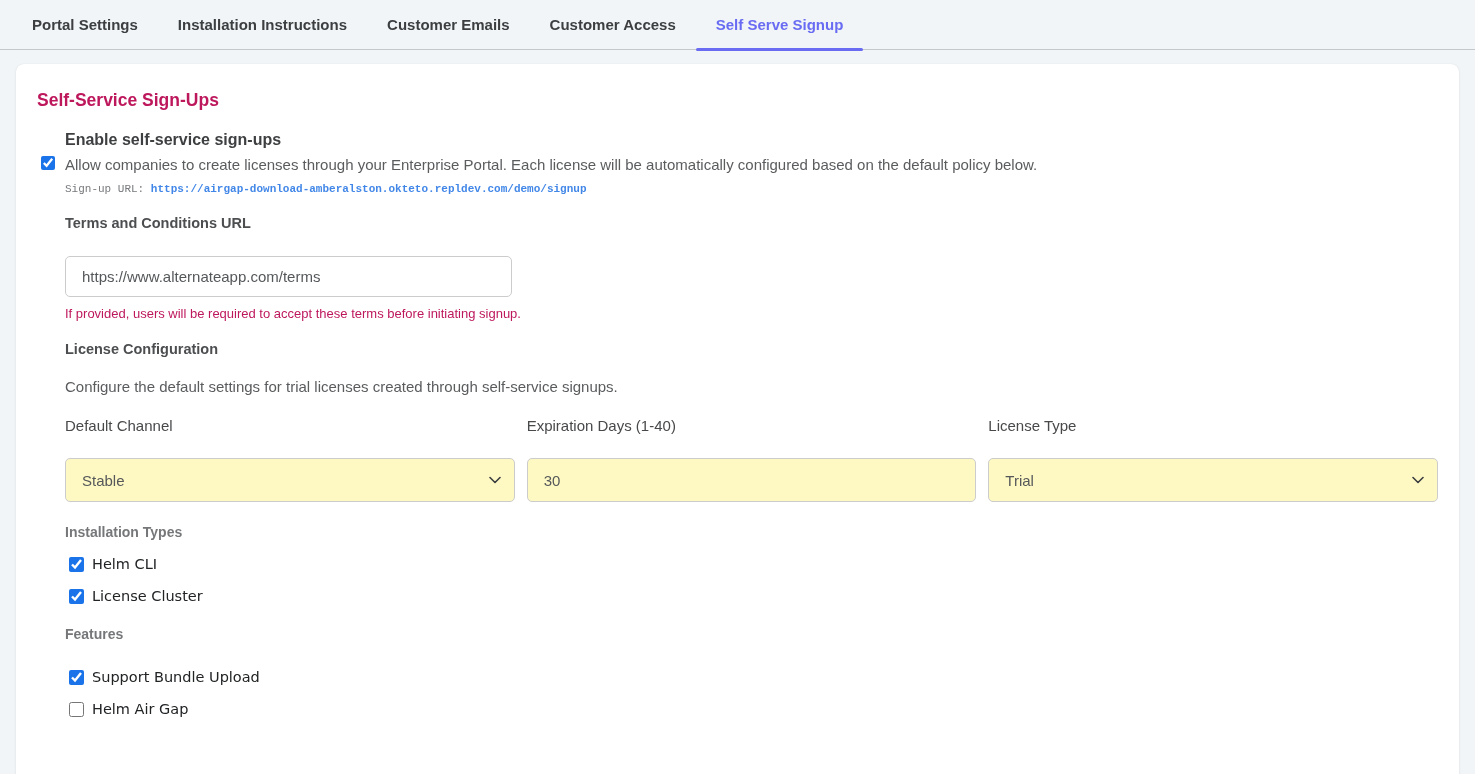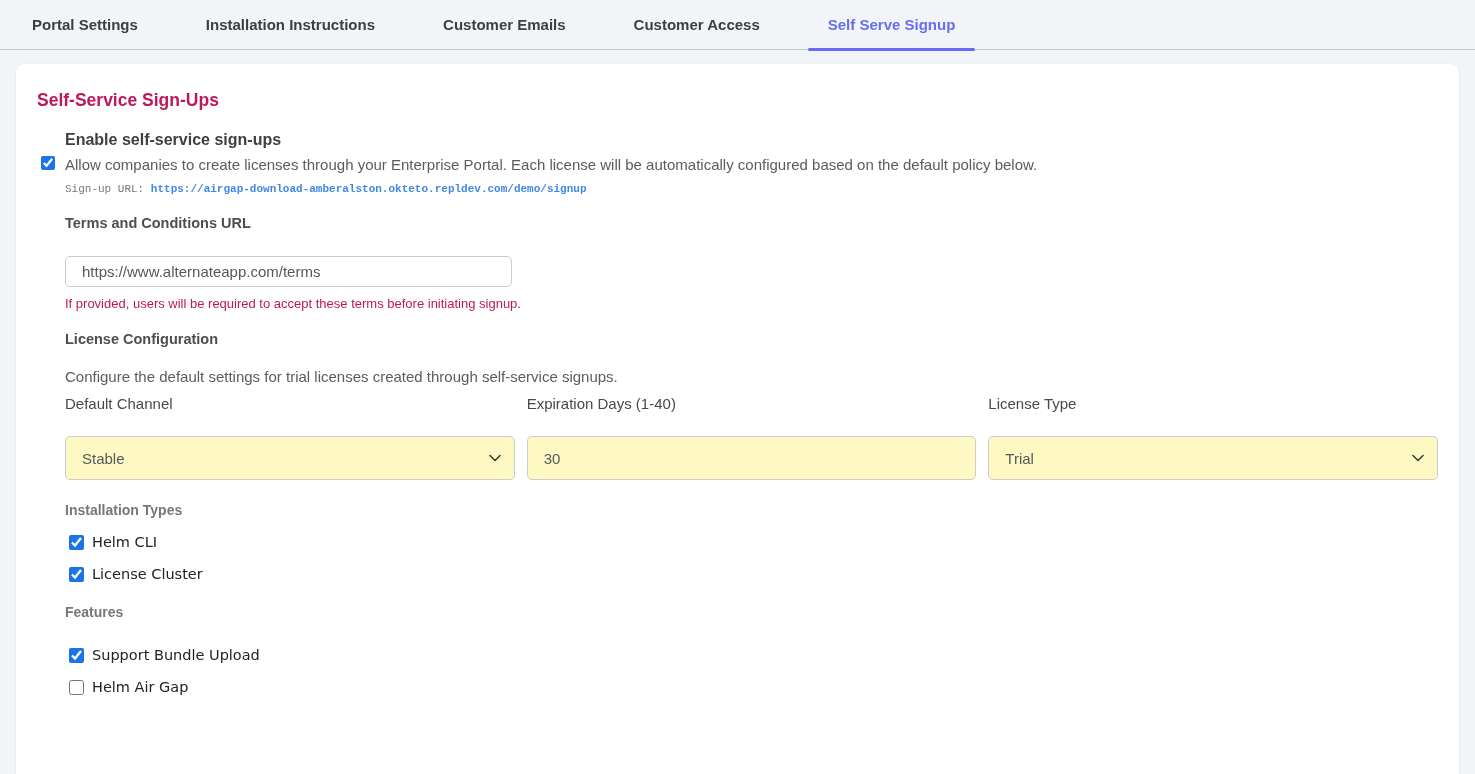--- a/index.html
+++ b/index.html
@@ -17,21 +17,20 @@
   }
 
   
   .tabbar {
     display: flex;
     align-items: stretch;
     height: 50px;
     padding: 0 12px;
     border-bottom: 1px solid #c4c8cb;
     background: #f1f5f7;
-    gap: 28px;
   }
   .tab {
     display: flex; align-items: center;
     padding: 0 20px;
     font-size: 15px; font-weight: 600; color: #3c3e40;
     position: relative; cursor: pointer; white-space: nowrap;
   }
   .tab.active { color: var(--accent); }
   .tab.active::after {
     content: ""; position: absolute; left: 0; right: 0; bottom: -2px;
@@ -69,36 +68,36 @@
   }
 
   
   .field-label-strong {
     margin-top: 20px;
     font-size: 14.5px; font-weight: 700; color: #4c4e50;
   }
   .terms-input {
     display: block;
     margin-top: 25px;
-    width: 447px; height: 31px;
+    width: 447px; height: 41px;
     border: 1px solid var(--border); border-radius: 5px;
     padding: 0 16px;
     font-family: "Liberation Sans", sans-serif;
     font-size: 15px; color: #55585a;
     background: #fff; outline: none;
   }
   .helper {
     margin-top: 9px;
     font-size: 13px; color: #be185d;
   }
   .license-desc { margin-top: 21px; font-size: 15px; color: #5a5c5e; }
 
   
   .grid3 {
-    margin-top: 10px;
+    margin-top: 22px;
     display: grid;
     grid-template-columns: repeat(3, 1fr);
     column-gap: 12px;
   }
   .grid-label { font-size: 15px; color: #48494b; }
   .control-wrap { position: relative; margin-top: 24px; }
   .control {
     width: 100%; height: 44px;
     border: 1px solid var(--border); border-radius: 5px;
     padding: 0 16px;

